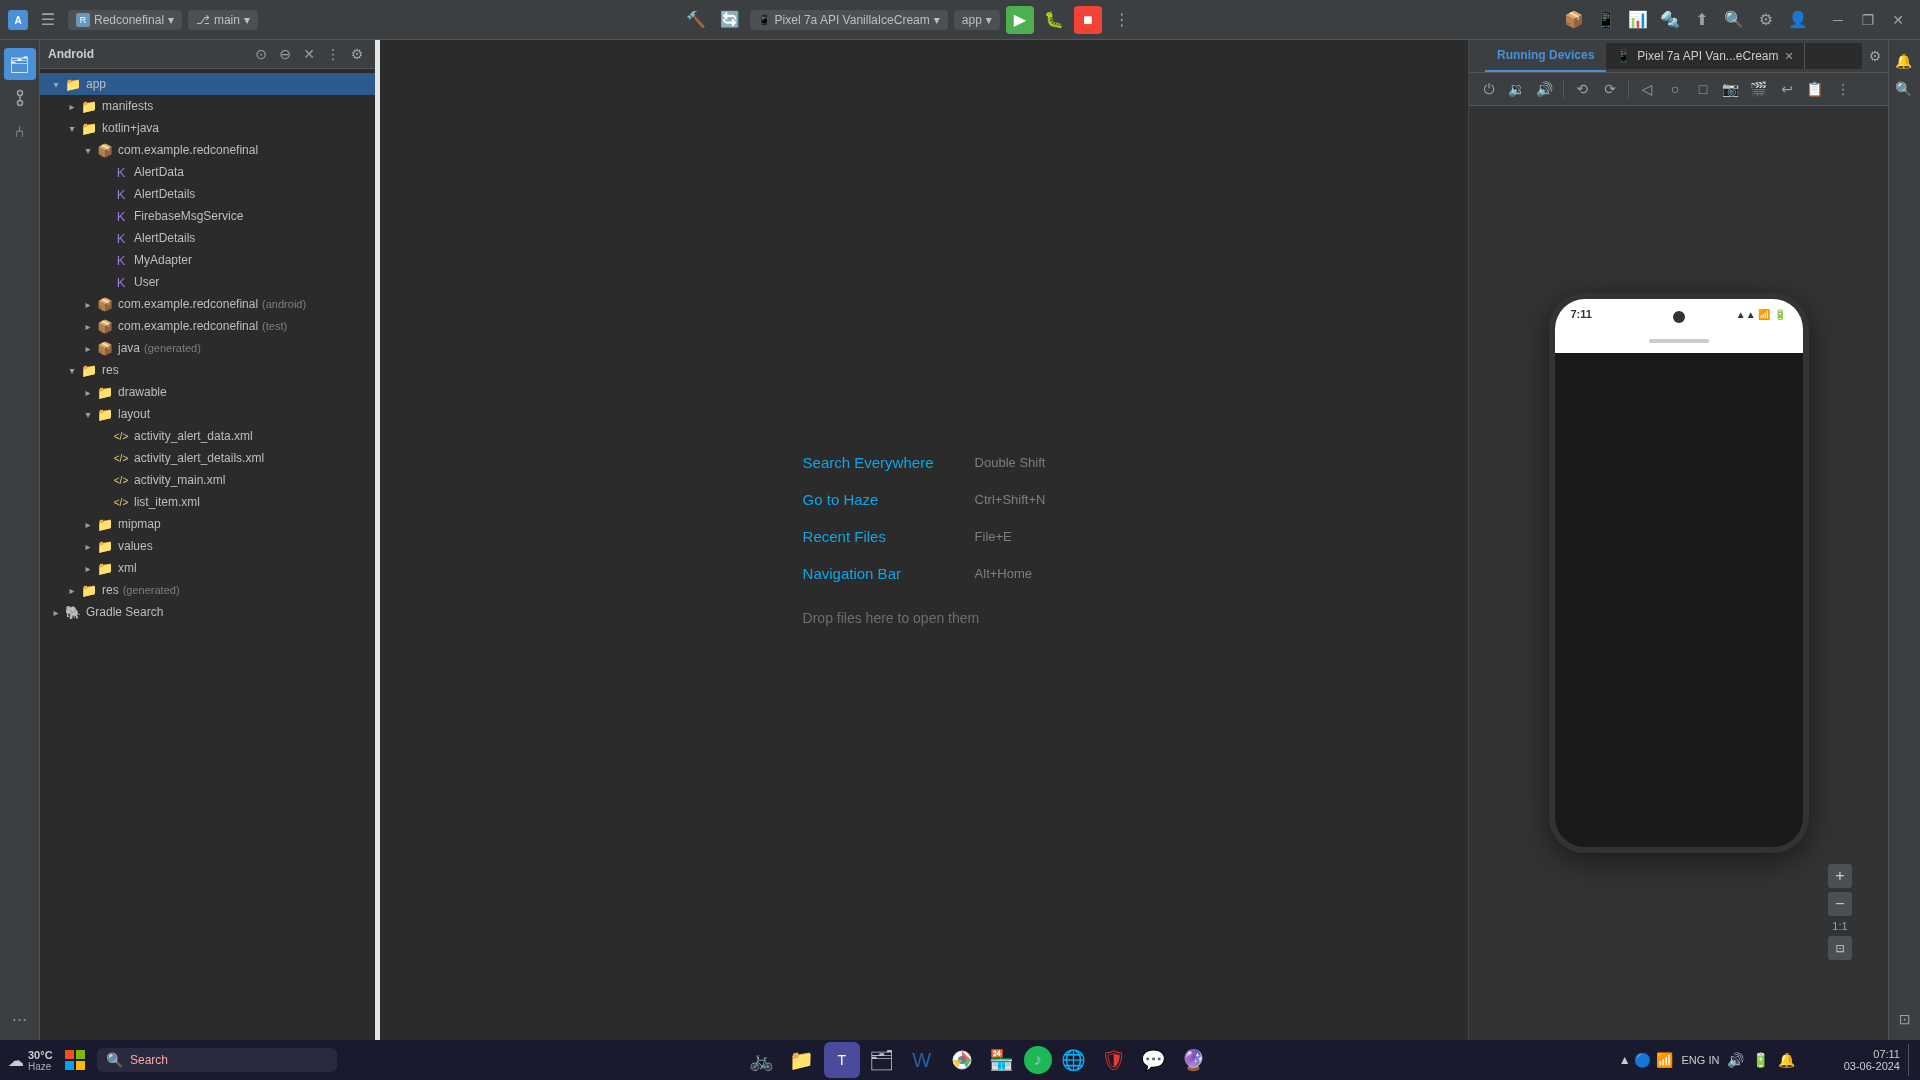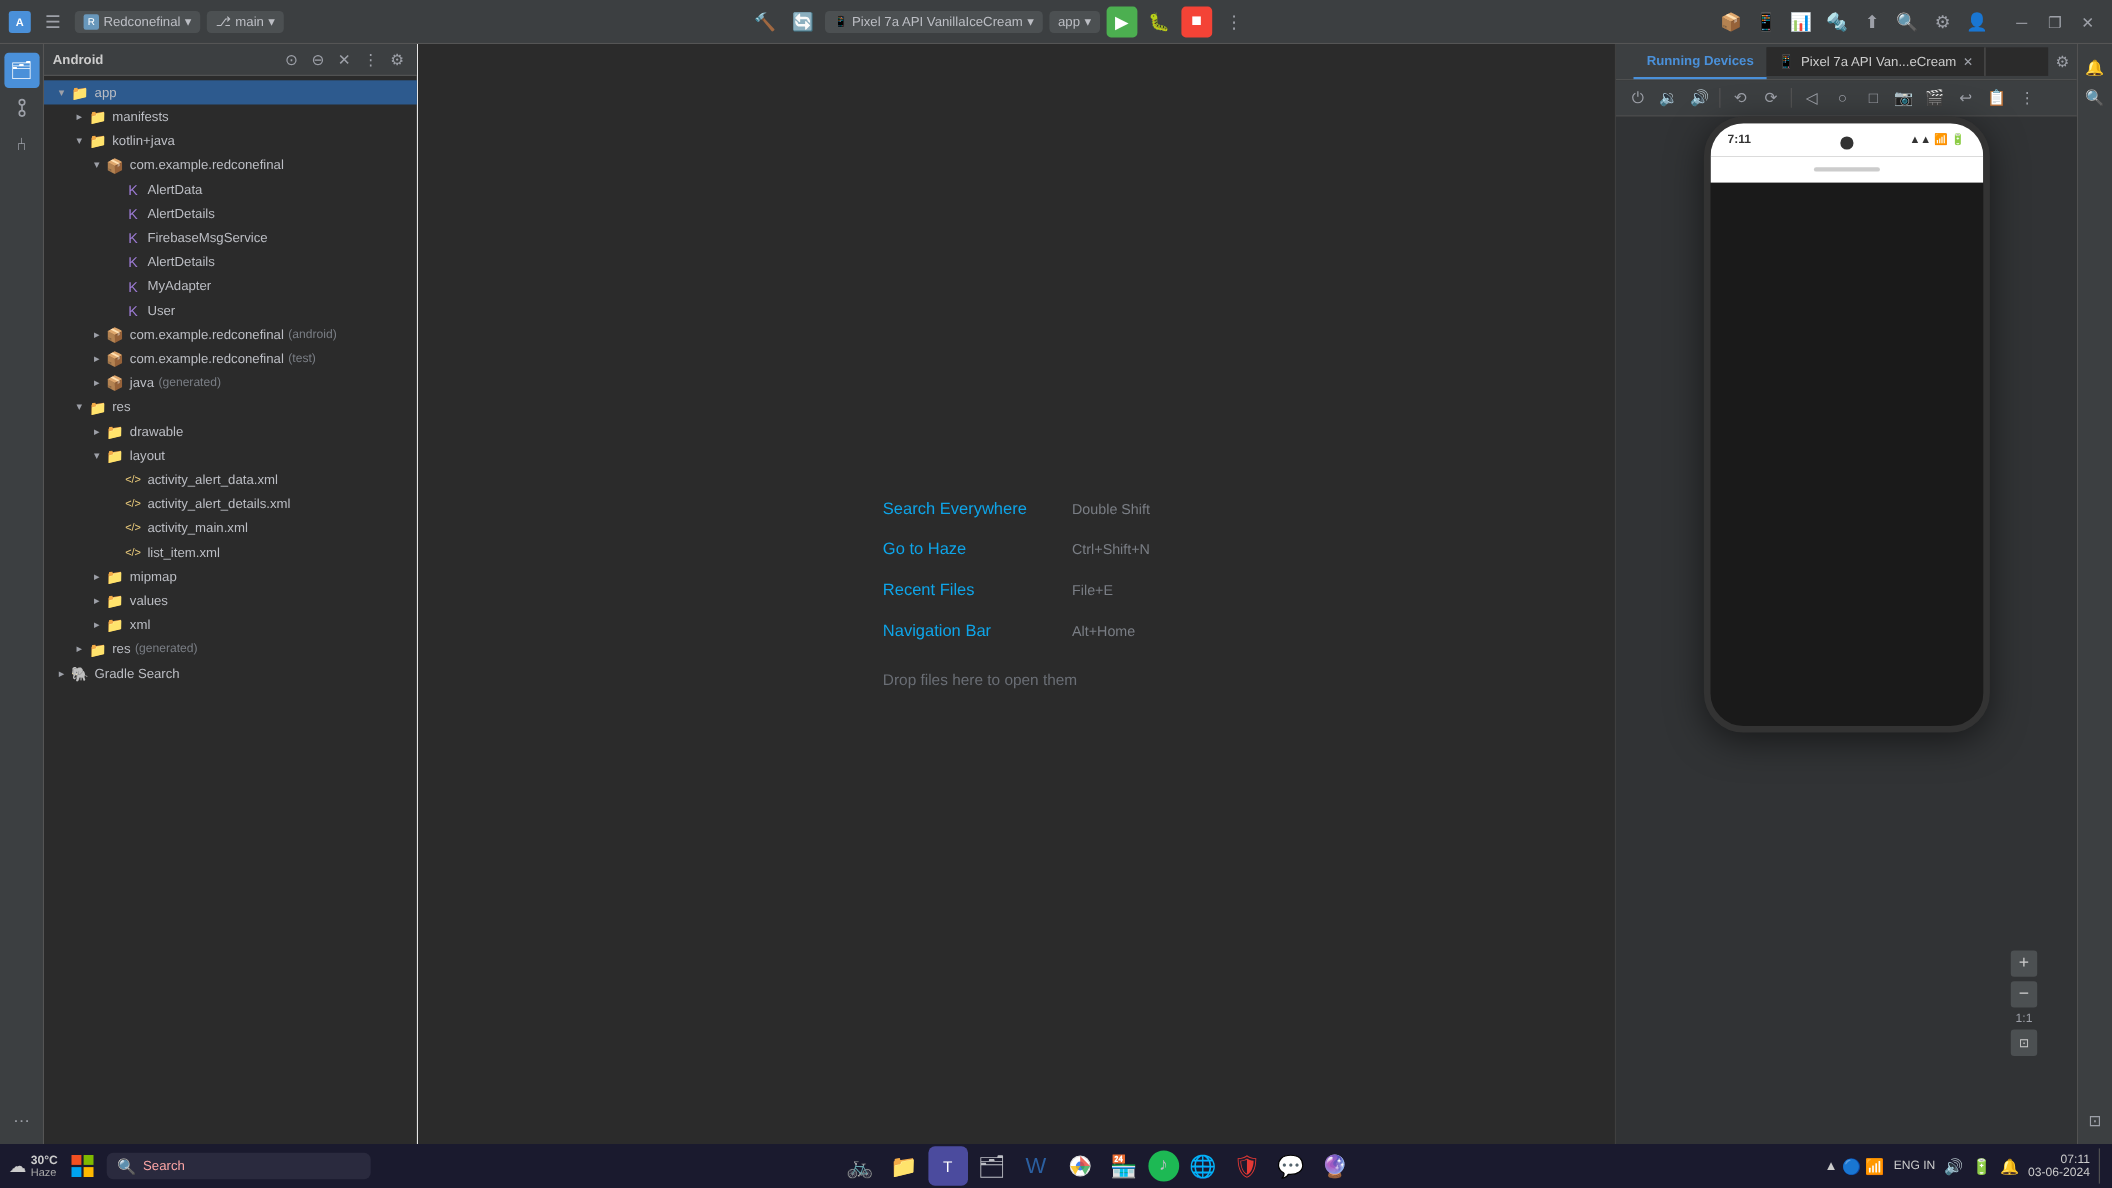--- a/index.html
+++ b/index.html
@@ -143,21 +143,21 @@
     }
     .sidebar-icon.active { background: #4a90d9; color: white; }
     .sidebar-icon-spacer { flex: 1; }
 
     
     .file-tree-panel {
       width: 340px;
       background: #2b2b2b;
       display: flex;
       flex-direction: column;
-      border-right: 1px solid #e5e5e5;
+      border-right: 5px solid #e5e5e5;
     }
     .panel-header {
       display: flex;
       align-items: center;
       padding: 4px 8px;
       background: #3c3f41;
       border-bottom: 1px solid #555;
       gap: 4px;
     }
     .panel-title {
@@ -312,21 +312,21 @@
       cursor: pointer;
       font-size: 14px;
       color: #9da0a8;
       border-radius: 3px;
     }
     .rd-tb-sep { width: 1px; height: 18px; background: #555; margin: 0 2px; }
 
     .rd-content {
       flex: 1;
       display: flex;
-      align-items: flex-start;
+      align-items: center;
       justify-content: center;
       position: relative;
       background: #313335;
     }
 
     
     .phone-mockup {
       width: 260px;
       height: 560px;
       background: #1a1a1a;
@@ -945,19 +945,19 @@
   <div class="taskbar-right">
     <div class="taskbar-sys" style="display:flex;gap:4px;align-items:center;">
       <span style="font-size:12px;cursor:pointer;">▲</span>
       <span style="font-size:14px;cursor:pointer;">🔵</span>
       <span style="font-size:14px;cursor:pointer;">📶</span>
     </div>
     <div style="font-size:11px;color:#ccc;cursor:pointer;">ENG IN</div>
     <div style="font-size:14px;cursor:pointer;">🔊</div>
     <div style="font-size:14px;cursor:pointer;">🔋</div>
     <div style="font-size:14px;cursor:pointer;">🔔</div>
-    <div class="taskbar-clock" style="cursor:pointer;">
+    <div class="taskbar-clock" style="cursor:pointer;margin-left:40px;">
       <div>07:11</div>
       <div>03-06-2024</div>
     </div>
     <div style="width:4px;height:32px;cursor:pointer;border-left:1px solid #555;"></div>
   </div>
 </div>
 
 </body></html>

